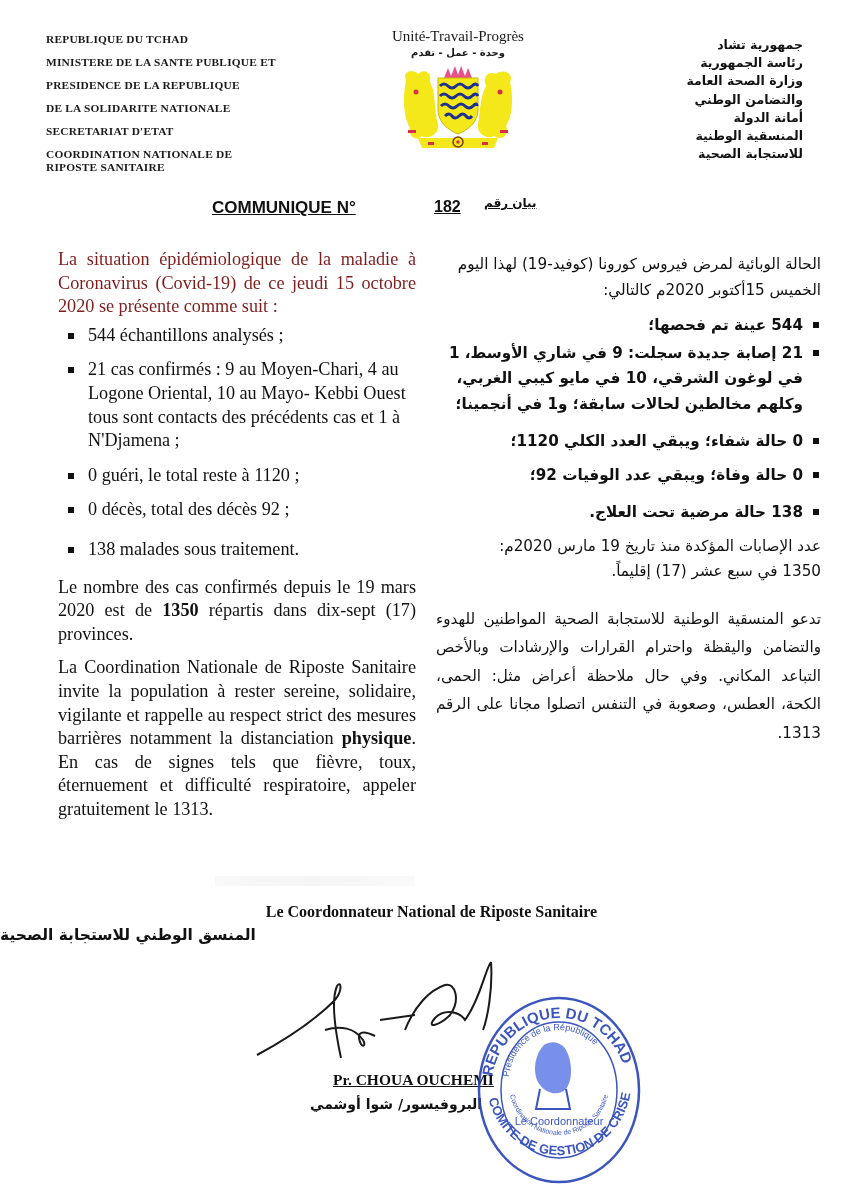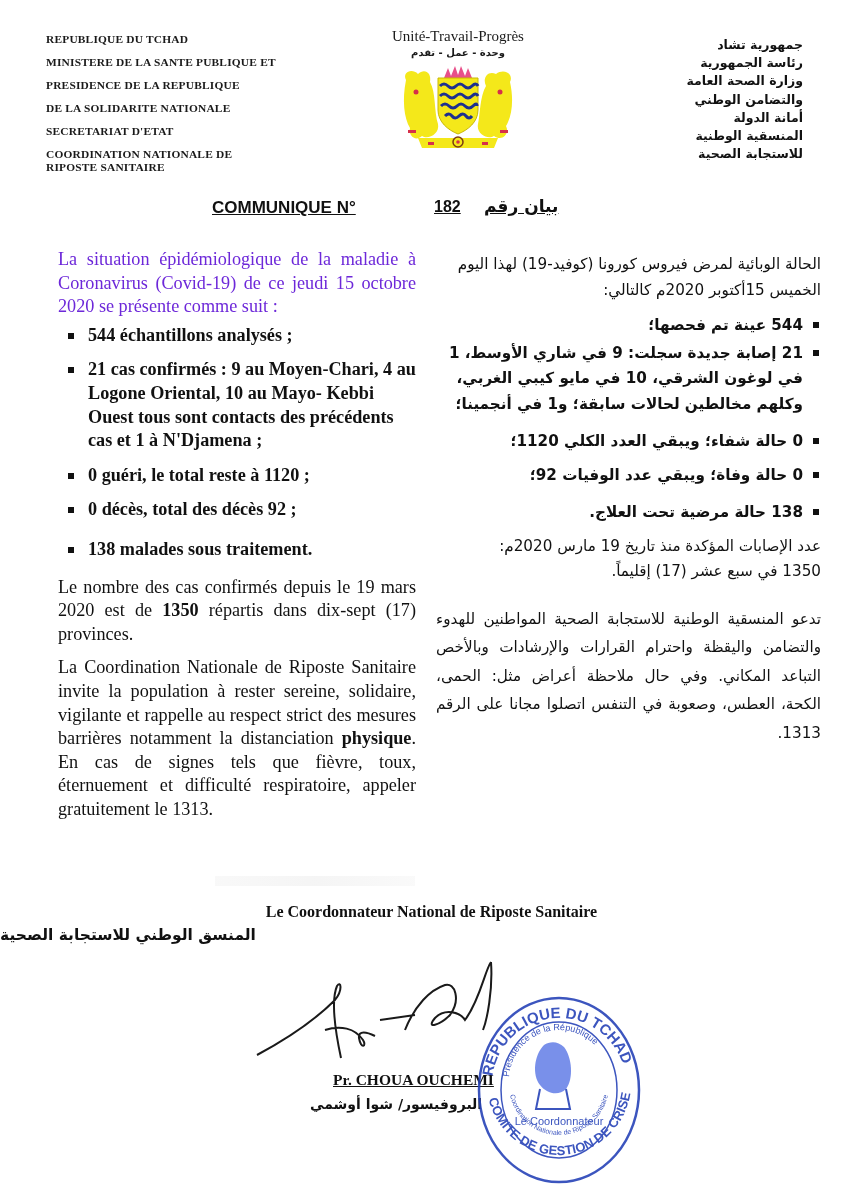--- a/index.html
+++ b/index.html
@@ -19,28 +19,28 @@
     .emblem svg { display: block; margin: 4px auto 0; }
 
     
     .hdr-right { position: absolute; right: 40px; top: 36px; width: 200px; direction: rtl; text-align: right;
       font-family: "DejaVu Sans", sans-serif; font-weight: bold; font-size: 12.5px; line-height: 18.2px; color: #111; }
 
     
     .title-row { position: absolute; left: 212px; top: 198px; width: 420px; height: 26px; }
     .title-fr { position: absolute; left: 0; top: 0; font-family: "Liberation Sans", sans-serif; font-weight: bold; font-size: 17px; text-decoration: underline; color: #111; }
     .title-num { position: absolute; left: 222px; top: 0; font-family: "Liberation Sans", sans-serif; font-weight: bold; font-size: 16px; text-decoration: underline; color: #111; }
-    .title-ar { position: absolute; left: 272px; top: -2px; direction: rtl; font-family: "DejaVu Sans", sans-serif; font-weight: bold; font-size: 17px; text-decoration: underline; color: #111; }
+    .title-ar { position: absolute; left: 272px; top: -2px; direction: rtl; font-family: "DejaVu Sans", sans-serif; font-weight: bold; font-size: 12px; text-decoration: underline; color: #111; }
 
     
     .col-fr { position: absolute; left: 58px; top: 248px; width: 358px; font-family: "Liberation Serif", serif; font-size: 18.2px; line-height: 23.6px; color: #111; }
     .col-fr p { margin: 0; text-align: justify; text-align-last: left; }
-    .col-fr p.intro { color: #6d28d9; }
+    .col-fr p.intro { color: #7f1d1d; }
     .col-fr ul { list-style: none; margin: 5px 0 0; padding: 0 0 0 8px; }
-    .col-fr li { position: relative; padding-left: 22px; font-weight: bold; margin-bottom: 11px; }
+    .col-fr li { position: relative; padding-left: 22px; font-weight: normal; margin-bottom: 11px; }
     .col-fr li .bullet { position: absolute; left: 2px; top: 9px; width: 6px; height: 6px; background: #111; }
     .col-fr li.last { margin-top: 16px; margin-bottom: 14px; }
     .col-fr p.para { margin-bottom: 10px; }
     .col-fr b { font-weight: bold; }
 
     
     .col-ar { position: absolute; right: 22px; top: 252px; width: 385px; direction: rtl; text-align: right; font-family: "DejaVu Sans", sans-serif; font-size: 15.2px; line-height: 25.5px; color: #111; }
     .col-ar p { margin: 0; }
     .col-ar ul { list-style: none; margin: 10px 0 0; padding: 0; }
     .col-ar li { position: relative; padding-right: 18px; font-weight: bold; margin-bottom: 2px; }

